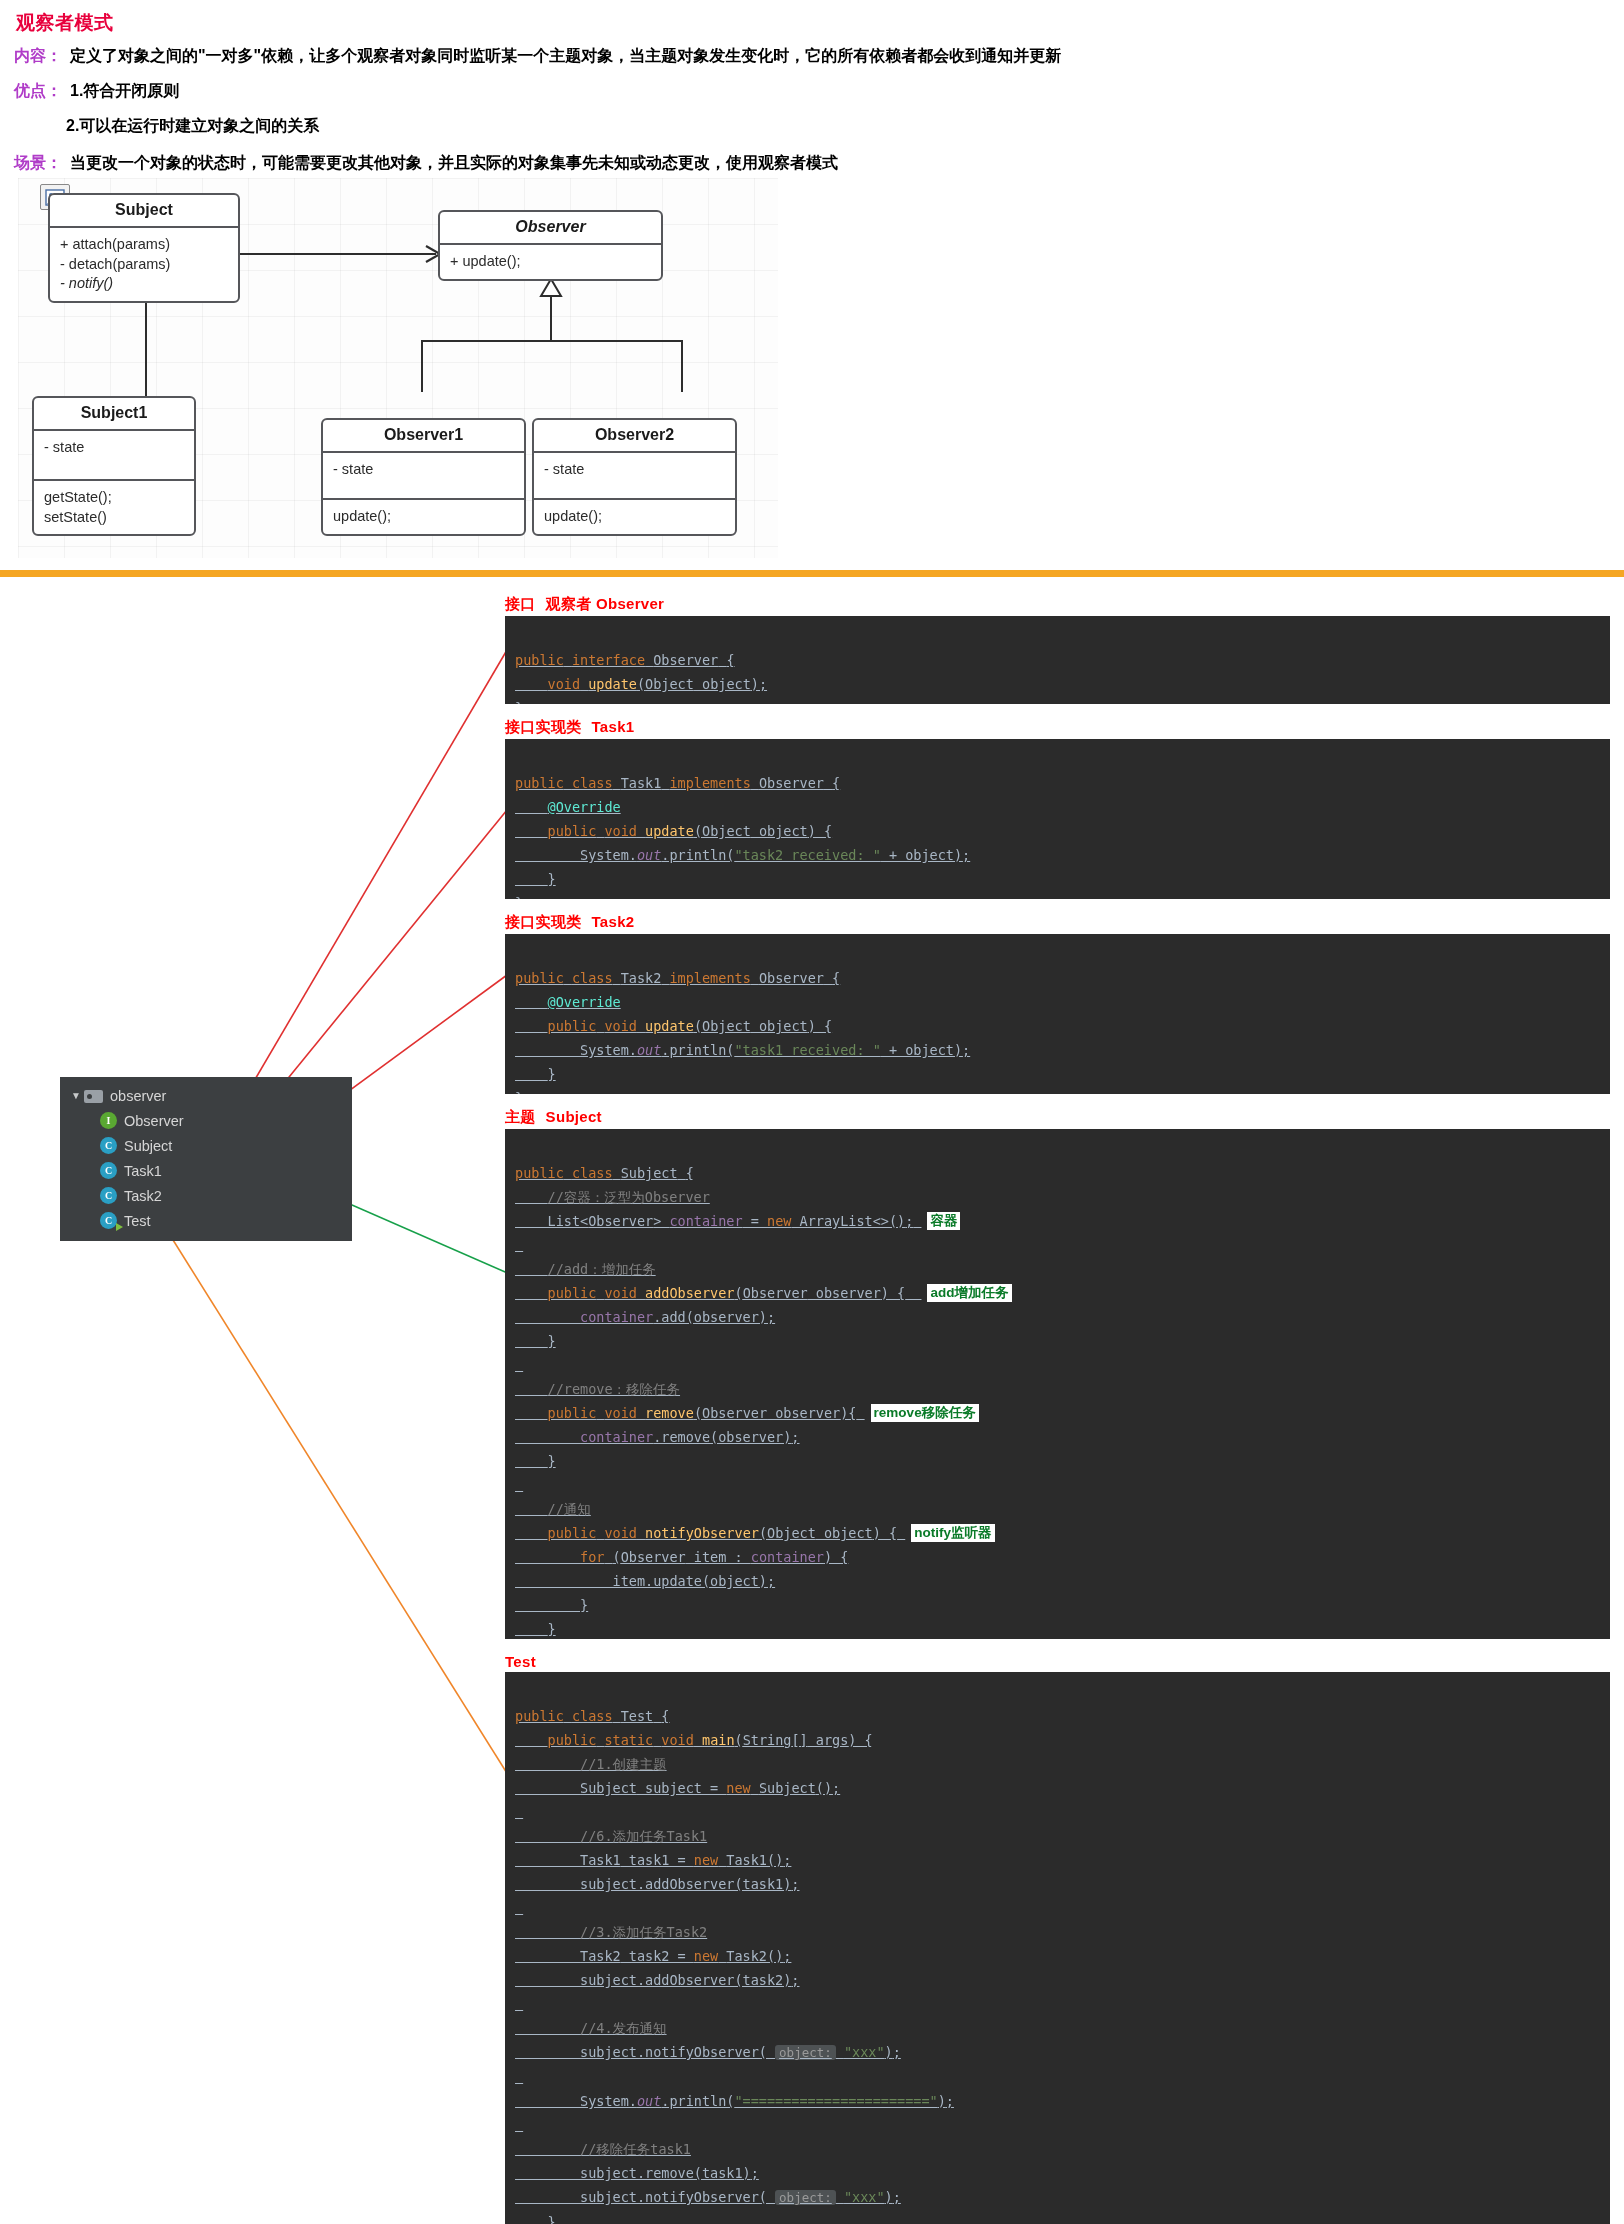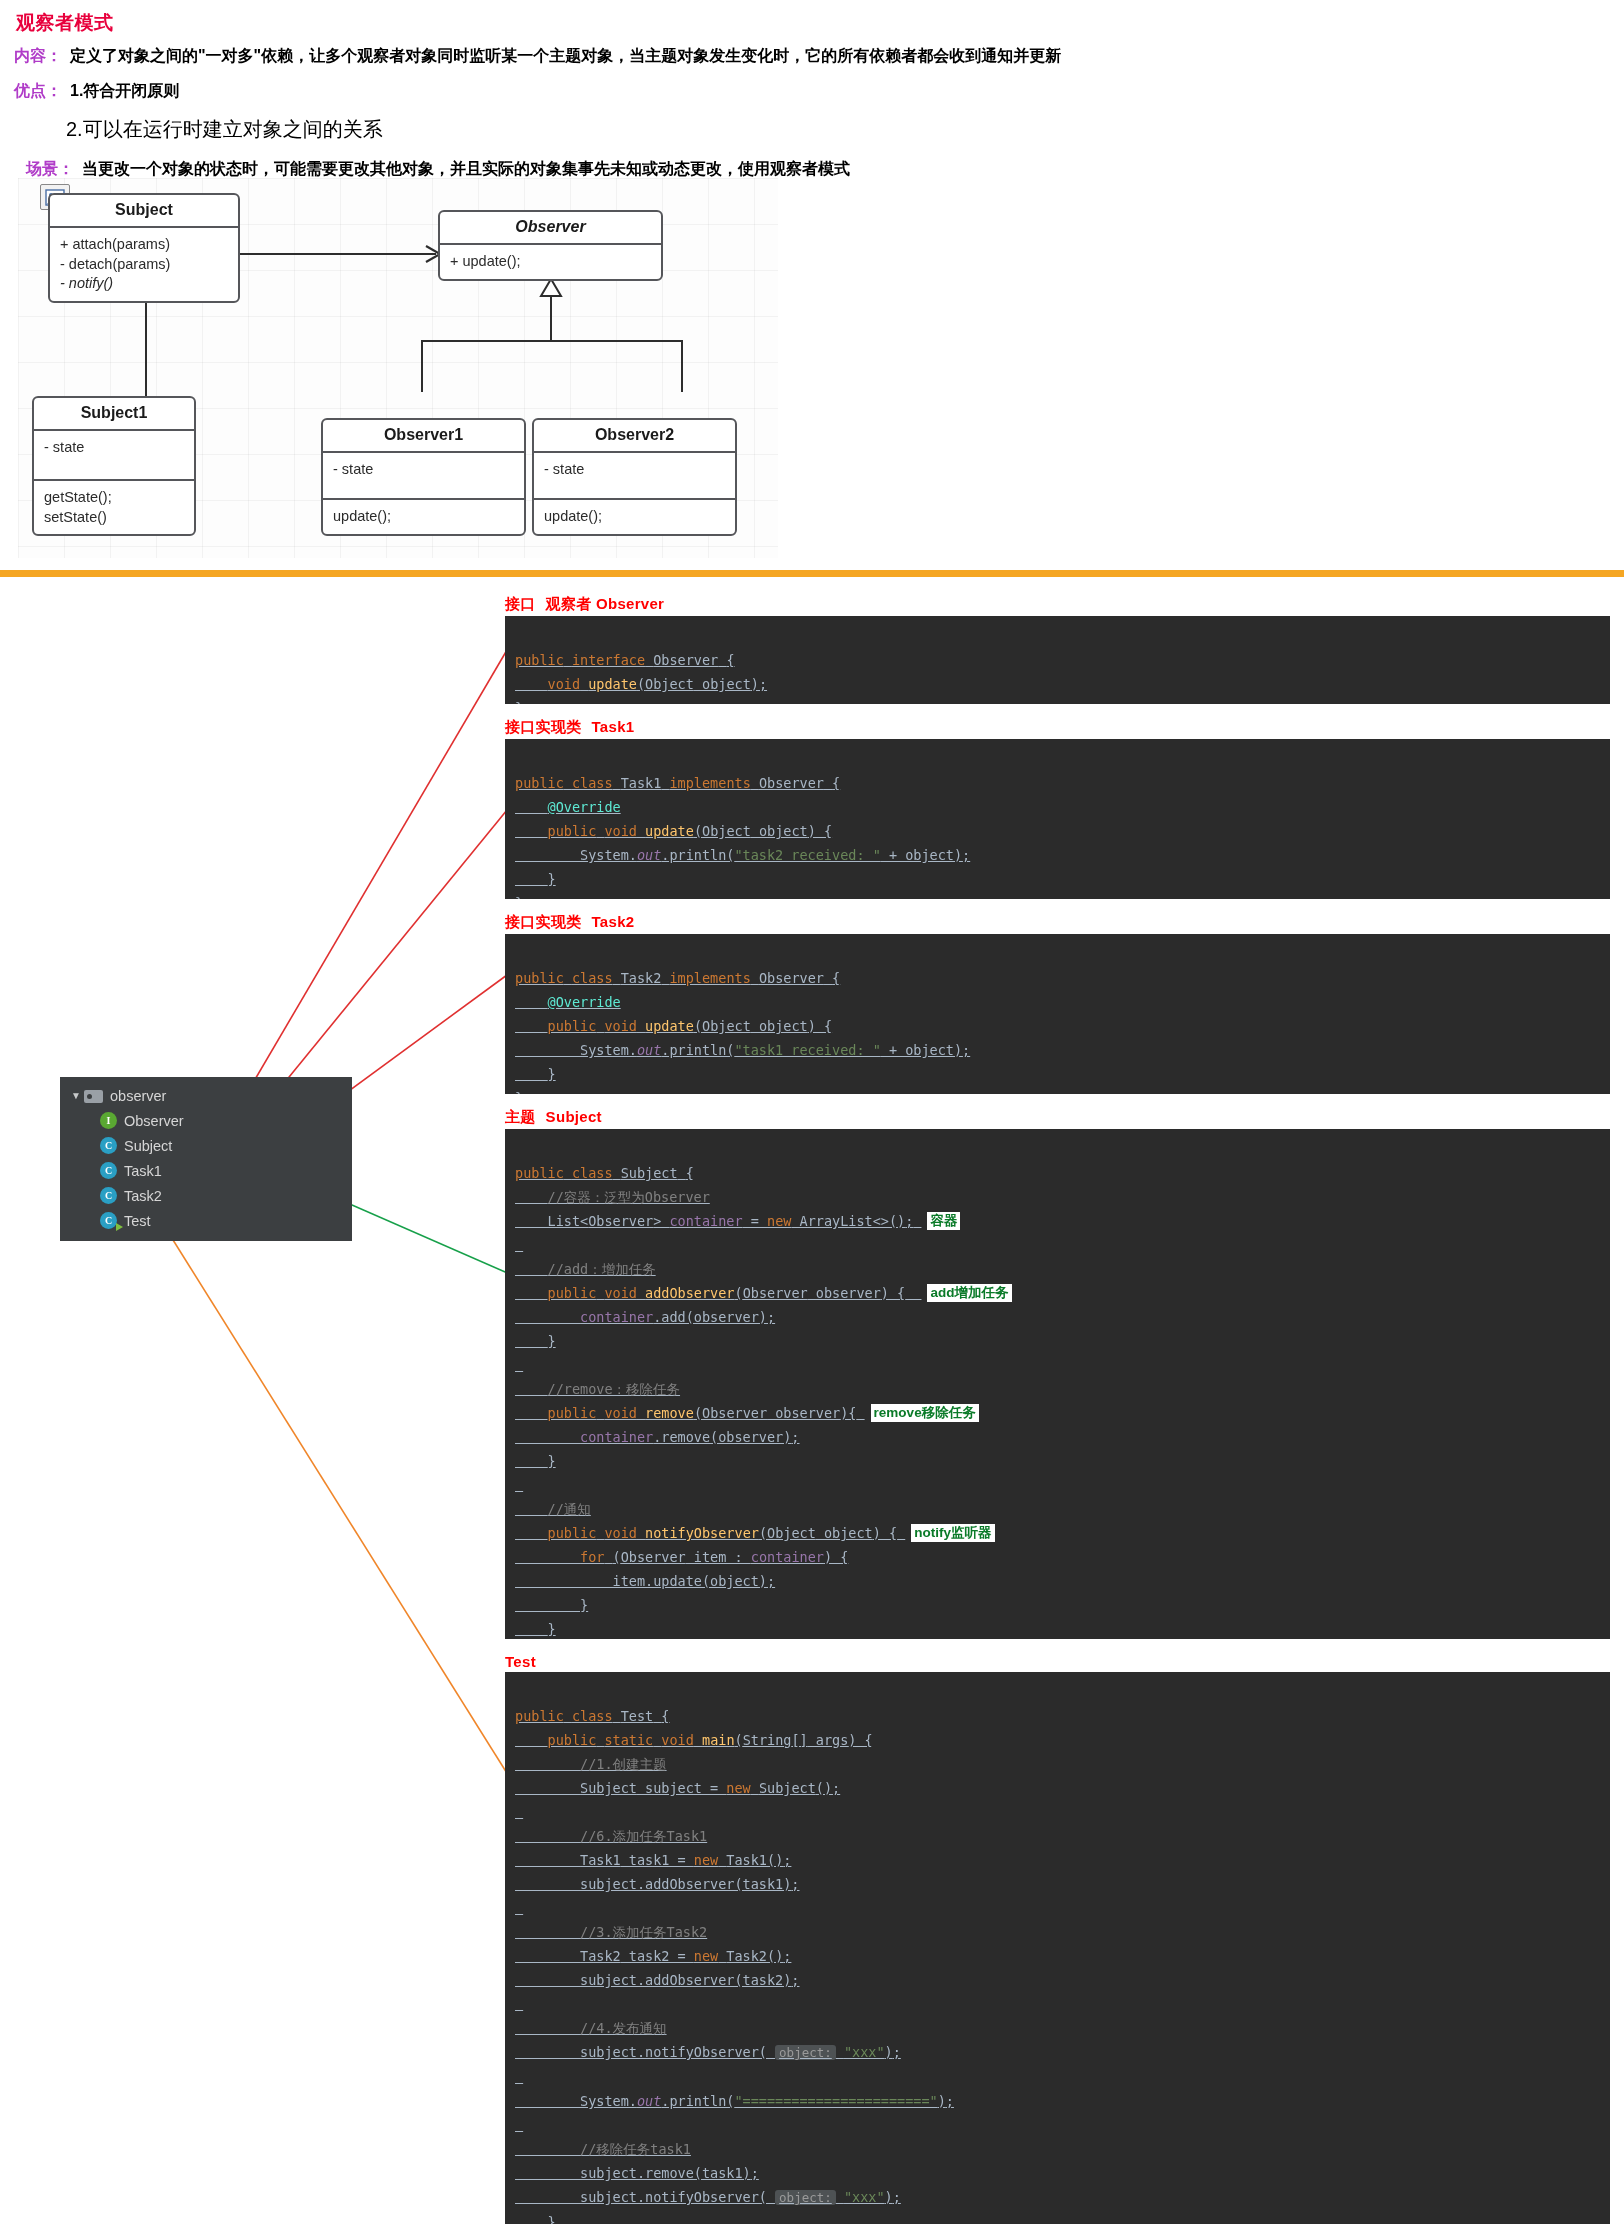--- a/index.html
+++ b/index.html
@@ -16,21 +16,21 @@
   .note-title {
     color:#e8003c; font-weight:bold; font-size:19px; letter-spacing:.5px;
     margin:0 0 10px 2px;
   }
   .note-row { display:flex; align-items:flex-start; margin-bottom:14px; }
   .note-label {
     color:#b03cc8; font-weight:bold; font-size:16px;
     white-space:nowrap; margin-right:8px; flex:0 0 auto;
   }
   .note-body { color:#000; font-weight:bold; font-size:16px; line-height:1.25; }
-  .note-sub { color:#000; font-weight:normal; font-size:20px; margin:14px 0 0 52px; }
+  .note-sub { color:#000; font-weight:bold; font-size:16px; margin:14px 0 0 52px; }
 
   
   .uml-wrap {
     position:absolute; left:18px; top:178px; width:760px; height:380px;
     background:#fdfdfd;
     background-image:
       linear-gradient(to right, rgba(0,0,0,.045) 1px, transparent 1px),
       linear-gradient(to bottom, rgba(0,0,0,.045) 1px, transparent 1px);
     background-size:46px 46px;
   }
@@ -146,21 +146,21 @@
     <span class="note-label">内容：</span>
     <span class="note-body">定义了对象之间的"一对多"依赖，让多个观察者对象同时监听某一个主题对象，当主题对象发生变化时，它的所有依赖者都会收到通知并更新</span>
   </div>
 
   <div class="note-row">
     <span class="note-label">优点：</span>
     <span class="note-body">1.符合开闭原则</span>
   </div>
   <div class="note-sub">2.可以在运行时建立对象之间的关系</div>
 
-  <div class="note-row" style="margin-top:16px;margin-left:12px;">
+  <div class="note-row" style="margin-top:16px;">
     <span class="note-label">场景：</span>
     <span class="note-body">当更改一个对象的状态时，可能需要更改其他对象，并且实际的对象集事先未知或动态更改，使用观察者模式</span>
   </div>
 </div>
 
 <div class="uml-wrap">
 
   <div class="img-badge">
     <svg viewBox="0 0 20 17">
         <rect x="1" y="1" width="18" height="15" fill="#fff" stroke="#4a6fa5" stroke-width="1.4"></rect>

